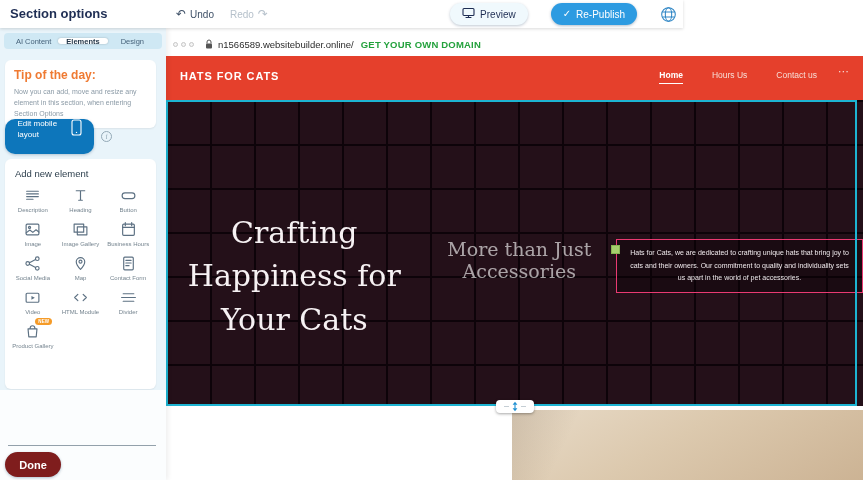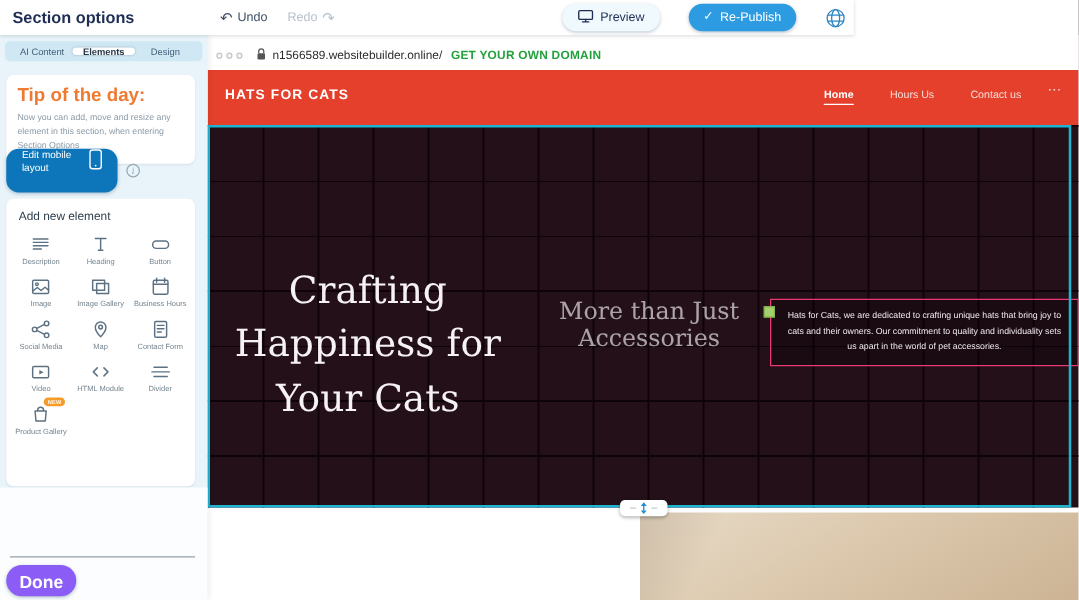--- a/index.html
+++ b/index.html
@@ -18,37 +18,37 @@
   .btn-republish{display:flex;align-items:center;gap:5px;height:22px;padding:0 12px;border-radius:11px;background:#2d9be1;color:#fff;font-size:10px;box-shadow:0 1px 3px rgba(0,40,80,.3);cursor:pointer}
   .check-glyph{font-size:10px;line-height:1}
   .globe-btn{width:17px;height:17px;cursor:pointer}
 
   
   .sidebar{position:absolute;left:0;top:28px;width:166px;height:452px;background:#e9f4fa;z-index:30;box-shadow:2px 0 5px rgba(0,0,0,.07)}
   .tabs{position:absolute;left:4px;top:5px;width:158px;height:16px;background:#cfe8f4;border-radius:4px;display:flex;padding:5px}
   .tab{flex:1;display:flex;align-items:center;justify-content:center;font-size:7.5px;color:#46627a;border-radius:3px;cursor:pointer}
   .tab.active{background:#fff;color:#24384a;font-weight:bold;box-shadow:0 0 2px rgba(0,0,0,.25)}
   .tip-card{position:absolute;left:5px;top:32px;width:151px;background:#fff;border-radius:6px;padding:8px 9px;box-shadow:0 1px 2px rgba(0,0,0,.07)}
-  .tip-heading{font-size:15px;font-weight:bold;color:#ef7a32}
+  .tip-heading{font-size:12px;font-weight:bold;color:#ef7a32}
   .tip-body{margin-top:5px;font-size:7px;line-height:1.55;color:#8b9aa6}
   .edit-mobile{position:absolute;left:5px;top:91px;width:89px;height:35px;background:#0d76bb;border-radius:10px;display:flex;align-items:flex-start;justify-content:center;gap:7px;color:#fff;cursor:pointer;box-shadow:0 1px 3px rgba(0,50,90,.25)}
   .edit-mobile-label{font-size:8px;width:46px;line-height:1.35}
   .info-dot{position:absolute;left:101px;top:103px;width:11px;height:11px;border:1px solid #93a9b6;border-radius:50%;color:#93a9b6;font-size:7px;font-style:italic;font-family:"DejaVu Serif",serif;display:flex;align-items:center;justify-content:center;cursor:pointer}
   .add-card{position:absolute;left:5px;top:131px;width:151px;height:230px;background:#fff;border-radius:6px;box-shadow:0 1px 2px rgba(0,0,0,.07);overflow:hidden}
   .add-title{padding:9px 10px 3px;font-size:9.5px;color:#2c3e4c}
   .el-grid{display:grid;grid-template-columns:repeat(3,1fr);row-gap:5px;padding:3px 4px}
   .el-item{display:flex;flex-direction:column;align-items:center;gap:2px;cursor:pointer;position:relative;padding-top:2px}
   .el-icon{width:17px;height:17px;display:block}
   .el-icon svg{width:17px;height:17px;stroke:#5d7183;fill:none;stroke-width:1.1;stroke-linecap:round;stroke-linejoin:round}
   .el-icon svg .fill{fill:#5d7183;stroke:none}
   .el-label{font-size:6px;color:#75848f;text-align:center;line-height:1.35;max-width:44px}
   .new-badge{position:absolute;top:-3px;left:55%;background:#f59b28;color:#fff;font-size:4.5px;font-weight:bold;padding:1px 3px;border-radius:4px;letter-spacing:.2px}
   .sidebar-bottom{position:absolute;left:0;top:362px;width:166px;height:90px;background:#fbfdfe}
   .sidebar-hr{position:absolute;left:8px;top:417px;width:148px;border-top:1px solid #93a1ab}
-  .btn-done{position:absolute;left:5px;top:424px;width:56px;height:25px;border-radius:13px;background:#8b5cf6;color:#fff;font-size:14px;font-weight:bold;display:flex;align-items:center;justify-content:center;cursor:pointer;box-shadow:0 1px 3px rgba(0,50,90,.3)}
+  .btn-done{position:absolute;left:5px;top:424px;width:56px;height:25px;border-radius:13px;background:#7f1d1d;color:#fff;font-size:11px;font-weight:bold;display:flex;align-items:center;justify-content:center;cursor:pointer;box-shadow:0 1px 3px rgba(0,50,90,.3)}
 
   
   .main{position:absolute;left:166px;top:28px;width:697px;height:452px;background:#fff}
   .browser-bar{position:absolute;left:0;top:7px;width:697px;height:18px;display:flex;align-items:center;padding-left:7px}
   .win-dot{width:5px;height:5px;border-radius:50%;border:1px solid #c6c6c6;background:#f4f4f4;margin-right:3px}
   .lock-icon{margin-left:8px;display:block}
   .url-text{font-size:9.5px;color:#2c2c2c;margin-left:5px}
   .domain-link{font-size:9.5px;font-weight:bold;color:#23a13c;margin-left:7px;letter-spacing:.2px;cursor:pointer}
 
   

